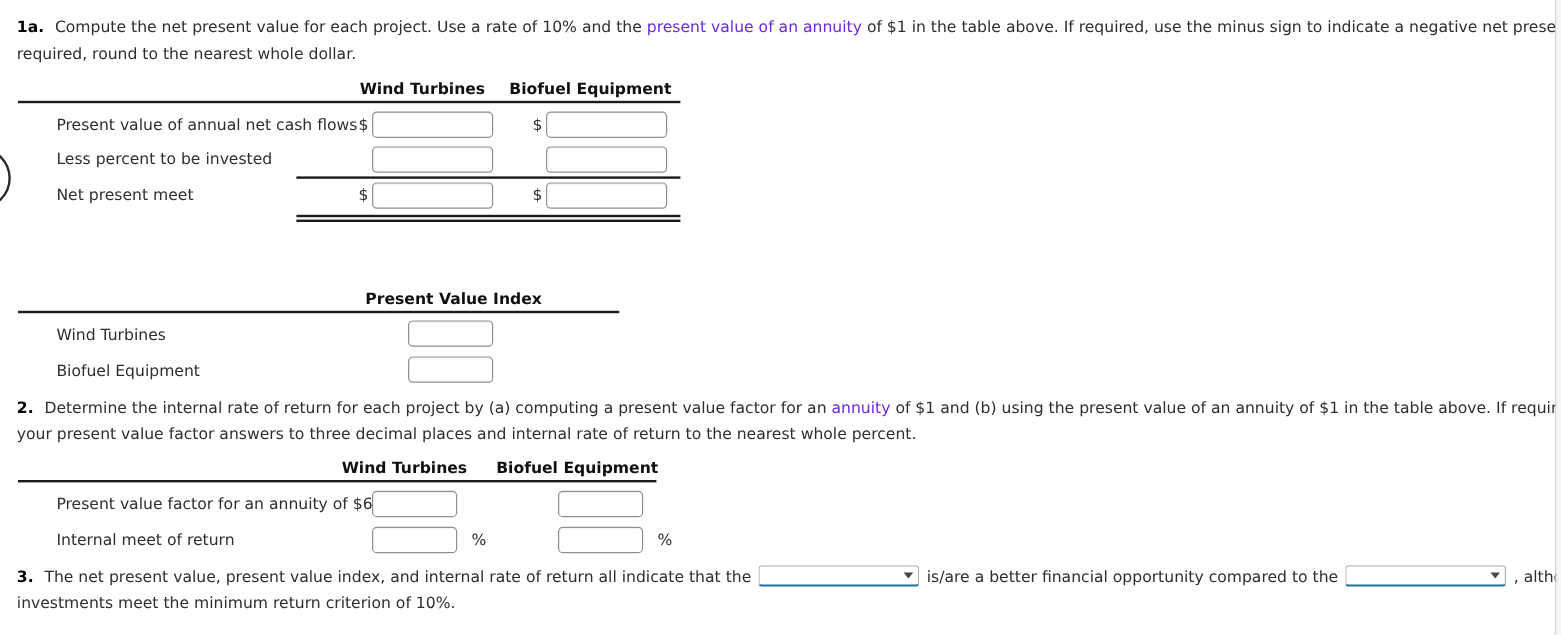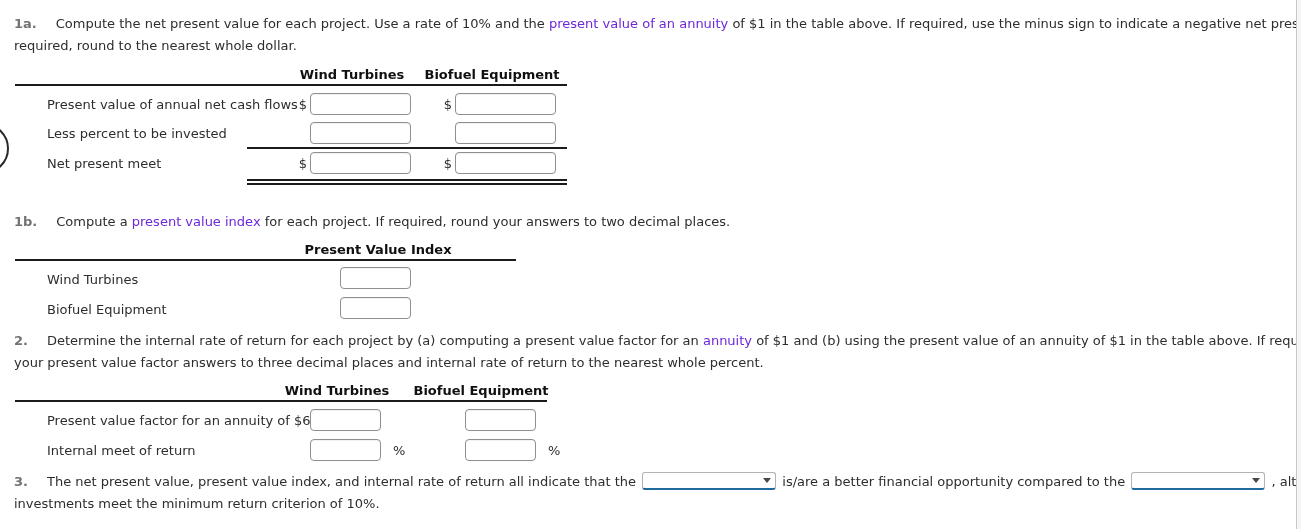--- a/index.html
+++ b/index.html
@@ -4,21 +4,21 @@
 <style>
   html,body{margin:0;padding:0;background:#ffffff;}
   body{
     width:1301px;height:529px;position:relative;overflow:hidden;
     font-family:"DejaVu Sans","Liberation Sans",sans-serif;
     font-size:13px;color:#2d2d2d;
   }
   .page{position:absolute;inset:0;overflow:hidden;background:#fff;}
   .para{position:absolute;left:14px;margin:0;line-height:22px;width:1287px;}
   .nw{white-space:nowrap;}
-  .qnum{font-weight:bold;color:#737373;margin-right:19px;}
+  .qnum{font-weight:bold;color:#000000;margin-right:9px;}
   .glink{color:#6d28d9;text-decoration:none;cursor:pointer;}
   .th{position:absolute;font-weight:bold;color:#101010;transform:translateX(-50%);white-space:nowrap;}
   .rowlabel{position:absolute;left:18px;white-space:nowrap;margin-left:29px;}
   .rule{position:absolute;height:2px;background:#1b1b1b;}
   .dblrule{position:absolute;height:2px;border-top:2px solid #1b1b1b;border-bottom:2px solid #1b1b1b;}
   .box{
     position:absolute;height:22px;box-sizing:border-box;
     border:1px solid #8f8f8f;border-radius:4px;background:#fff;
     padding:0 4px;font:inherit;color:#2d2d2d;outline:none;
     box-shadow:inset 0 1px 1px rgba(0,0,0,0.06);
@@ -72,21 +72,20 @@
 
     <div class="rowlabel" style="top:156px;">Net present meet</div>
     <span class="dollar" style="left:297px;top:156px;">$</span>
     <input class="box w100" style="left: 310px; top: 152px;">
     <span class="dollar" style="left:442px;top:156px;">$</span>
     <input class="box w100" style="left: 455px; top: 152px;">
 
     <div class="dblrule" style="left:247px;top:179px;width:320px;"></div>
   </div>
 
-  <p class="para" style="top:211px;"><span class="nw"><b class="qnum">1b.</b><span>Compute a </span><a class="glink">present value index</a><span> for each project. If required, round your answers to two decimal places.</span></span></p>
 
   <div>
     <div class="th" style="left:378px;top:242px;">Present Value Index</div>
     <div class="rule" style="left:15px;top:259px;width:501px;"></div>
 
     <div class="rowlabel" style="top:272px;">Wind Turbines</div>
     <input class="box w71" style="left: 340px; top: 267px;">
 
     <div class="rowlabel" style="top:302px;">Biofuel Equipment</div>
     <input class="box w71" style="left: 340px; top: 297px;">

